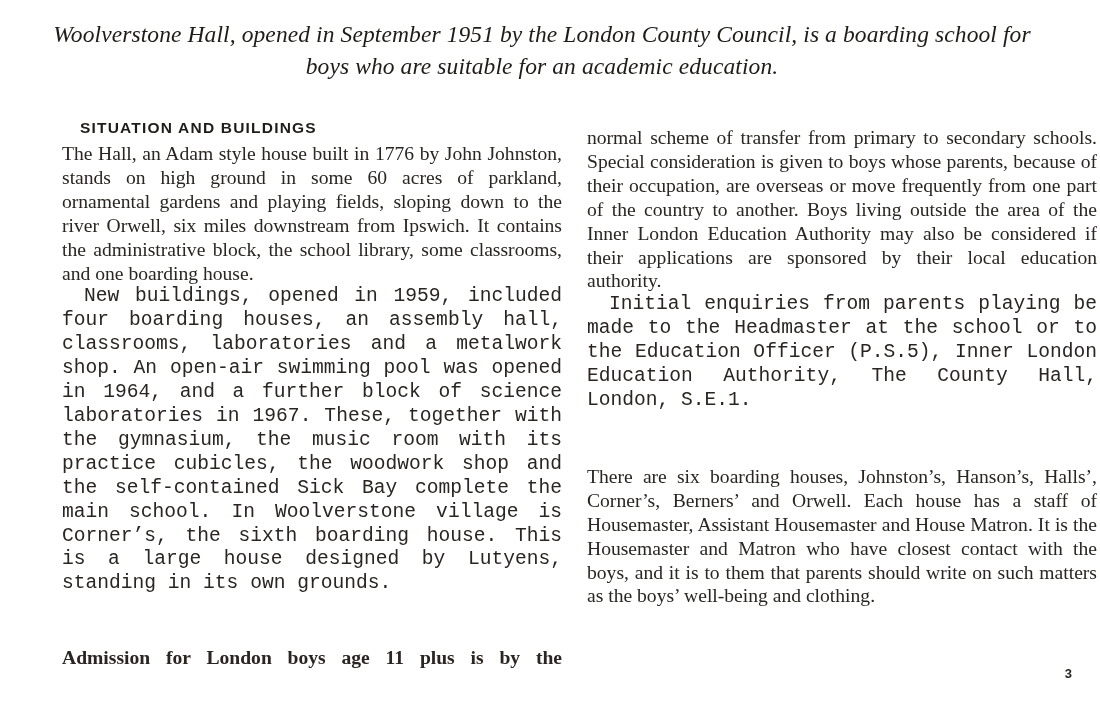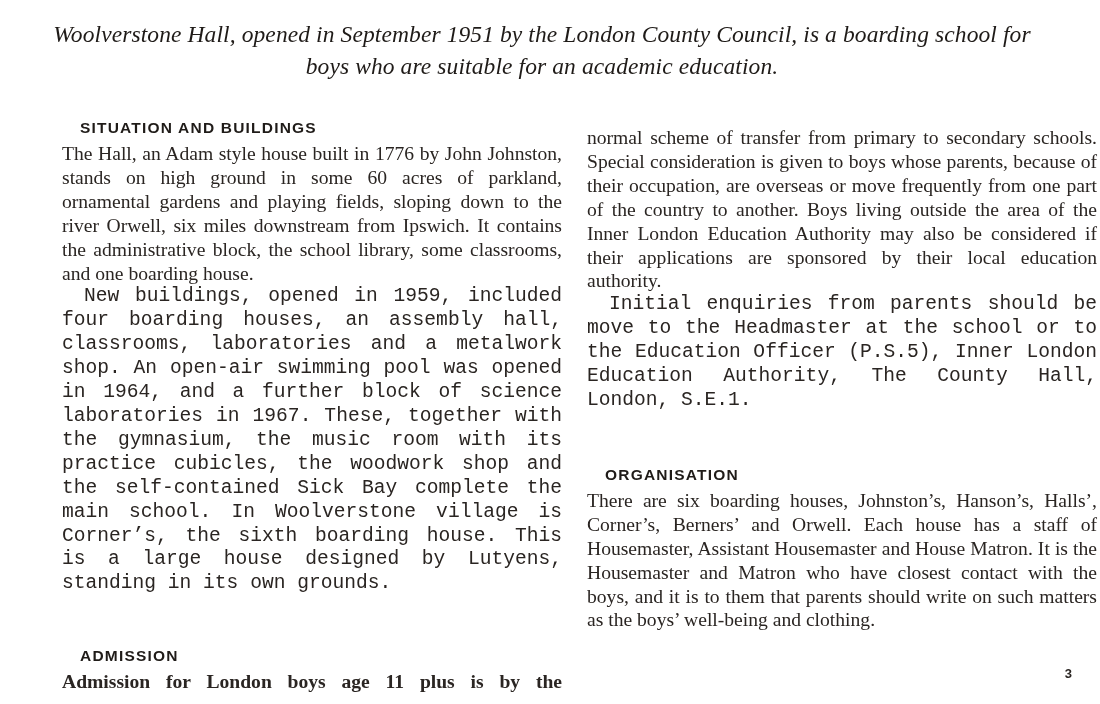--- a/index.html
+++ b/index.html
@@ -66,25 +66,23 @@
 </head>
 <body>
 
 <div class="intro">Woolverstone Hall, opened in September 1951 by the London County Council, is a boarding school for boys who are suitable for an academic education.</div>
 
 <div class="col left">
   <div class="heading">SITUATION AND BUILDINGS</div>
   <p class="para">The Hall, an Adam style house built in 1776 by John Johnston, stands on high ground in some 60 acres of parkland, ornamental gardens and playing fields, sloping down to the river Orwell, six miles downstream from Ipswich. It contains the administrative block, the school library, some classrooms, and one boarding house.</p>
   <p class="para indent">New buildings, opened in 1959, included four boarding houses, an assembly hall, classrooms, labora­tories and a metalwork shop. An open-air swimming pool was opened in 1964, and a further block of science laboratories in 1967. These, together with the gymnasium, the music room with its practice cubicles, the woodwork shop and the self-contained Sick Bay complete the main school. In Woolverstone village is Corner’s, the sixth boarding house. This is a large house designed by Lutyens, standing in its own grounds.</p>
   <div class="spacer-a"></div>
-  <div class="heading">ADMISSION</div>
   <p class="para" style="text-align: justify; text-align-last: justify; font-weight: bold;">Admission for London boys age 11 plus is by the</p>
 </div>
 
 <div class="col right">
   <p class="para">normal scheme of transfer from primary to secondary schools. Special consideration is given to boys whose parents, because of their occupation, are overseas or move frequently from one part of the country to another. Boys living outside the area of the Inner London Education Authority may also be considered if their applications are sponsored by their local education authority.</p>
-  <p class="para indent">Initial enquiries from parents should be move to the Headmaster at the school or to the Education Officer (P.S.5), Inner London Education Authority, The County Hall, London, S.E.1.</p>
+  <p class="para indent">Initial enquiries from parents playing be made to the Headmaster at the school or to the Education Officer (P.S.5), Inner London Education Authority, The County Hall, London, S.E.1.</p>
   <div class="spacer-b"></div>
-  <div class="heading">ORGANISATION</div>
   <p class="para">There are six boarding houses, Johnston’s, Hanson’s, Halls’, Corner’s, Berners’ and Orwell. Each house has a staff of Housemaster, Assistant Housemaster and House Matron. It is the Housemaster and Matron who have closest contact with the boys, and it is to them that parents should write on such matters as the boys’ well-being and clothing.</p>
 </div>
 
 <div class="page-number">3</div>
 
 </body></html>

